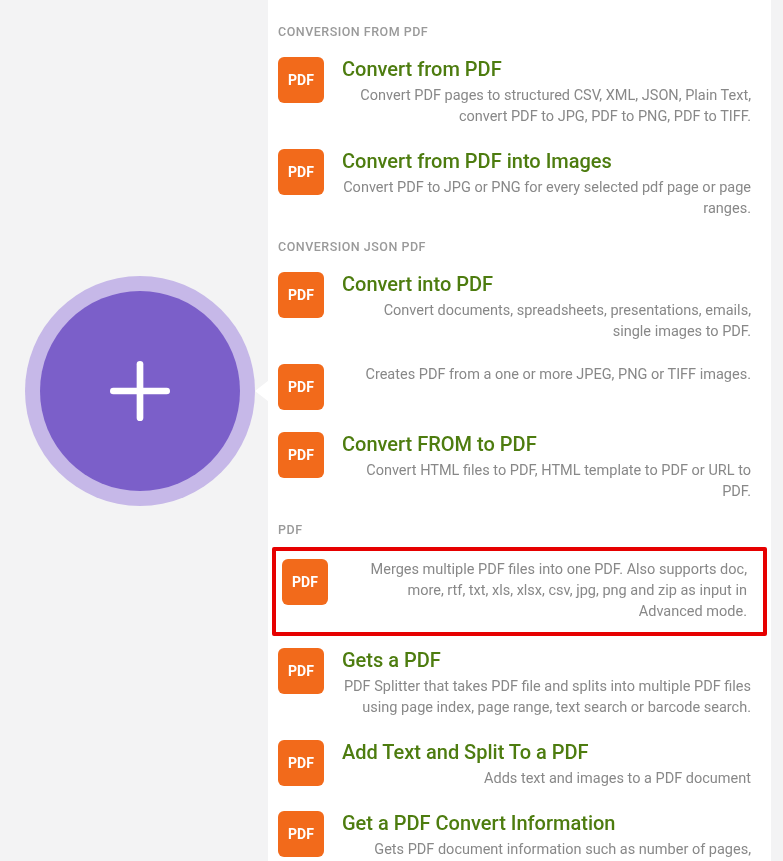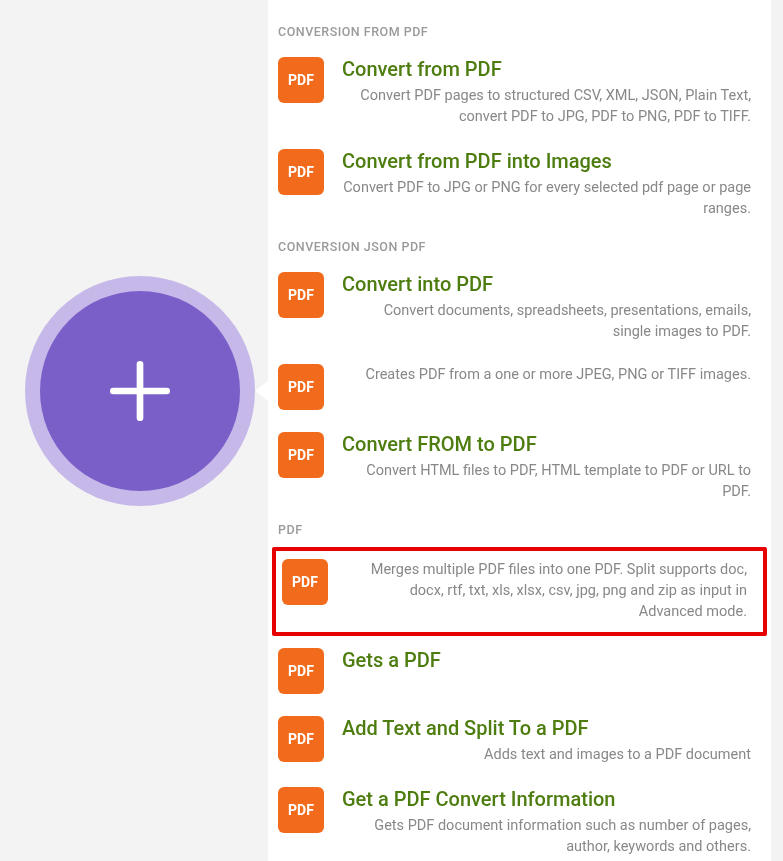--- a/index.html
+++ b/index.html
@@ -169,28 +169,29 @@
       <div class="item-body">
         <div class="item-title">Convert FROM to PDF</div>
         <div class="item-desc">Convert HTML files to PDF, HTML template to PDF or URL to PDF.</div>
       </div>
     </div>
     <div class="section-header">PDF</div>
     <div class="highlight">
       <div class="item">
         <div class="item-icon">PDF</div>
         <div class="item-body">
-          <div class="item-desc">Merges multiple PDF files into one PDF. Split supports doc, docx, rtf, txt, xls, xlsx, csv, jpg, png and zip as input in Advanced mode.</div>
+          <div class="item-desc">Merges multiple PDF files into one PDF. Also supports doc, more, rtf, txt, xls, xlsx, csv, jpg, png and zip as input in Advanced mode.</div>
         </div>
       </div>
     </div>
     <div class="item">
       <div class="item-icon">PDF</div>
       <div class="item-body">
         <div class="item-title">Gets a PDF</div>
+        <div class="item-desc">PDF Splitter that takes PDF file and splits into multiple PDF files using page index, page range, text search or barcode search.</div>
       </div>
     </div>
     <div class="item">
       <div class="item-icon">PDF</div>
       <div class="item-body">
         <div class="item-title">Add Text and Split To a PDF</div>
         <div class="item-desc">Adds text and images to a PDF document</div>
       </div>
     </div>
     <div class="item">

